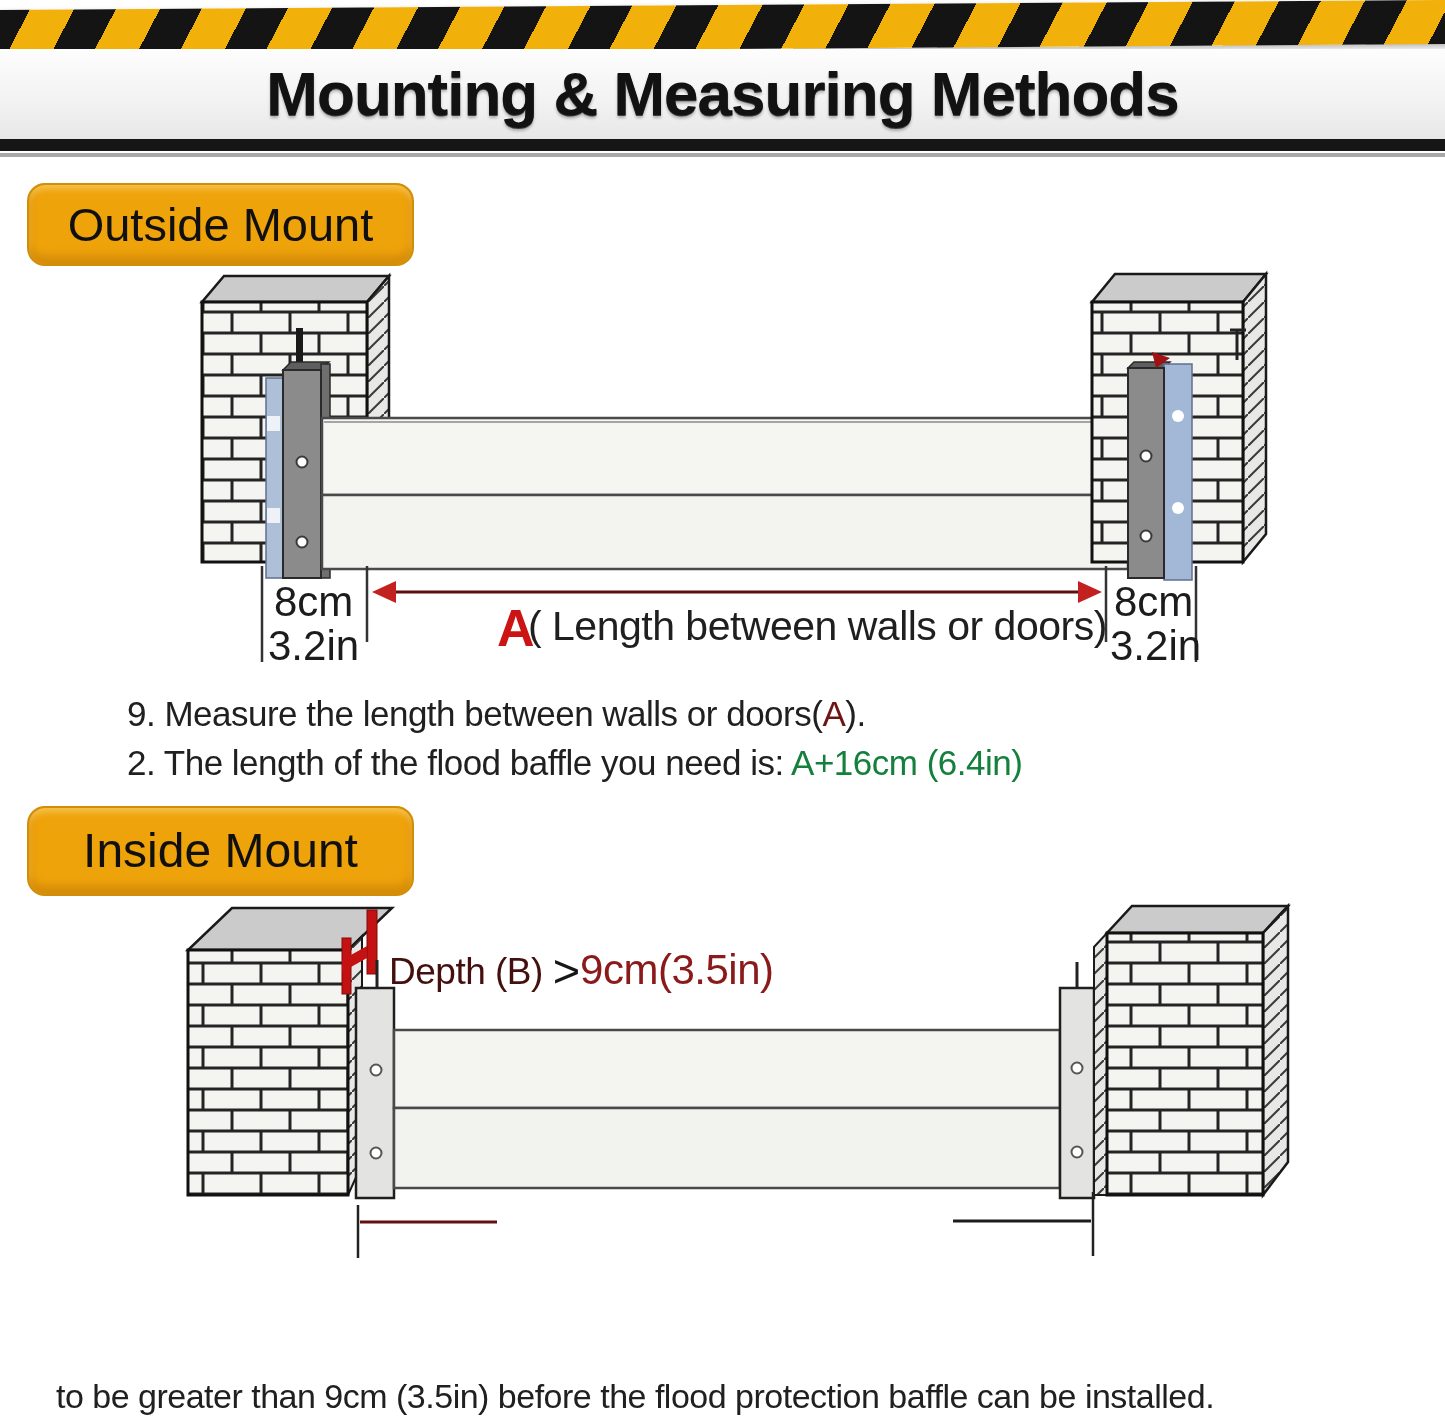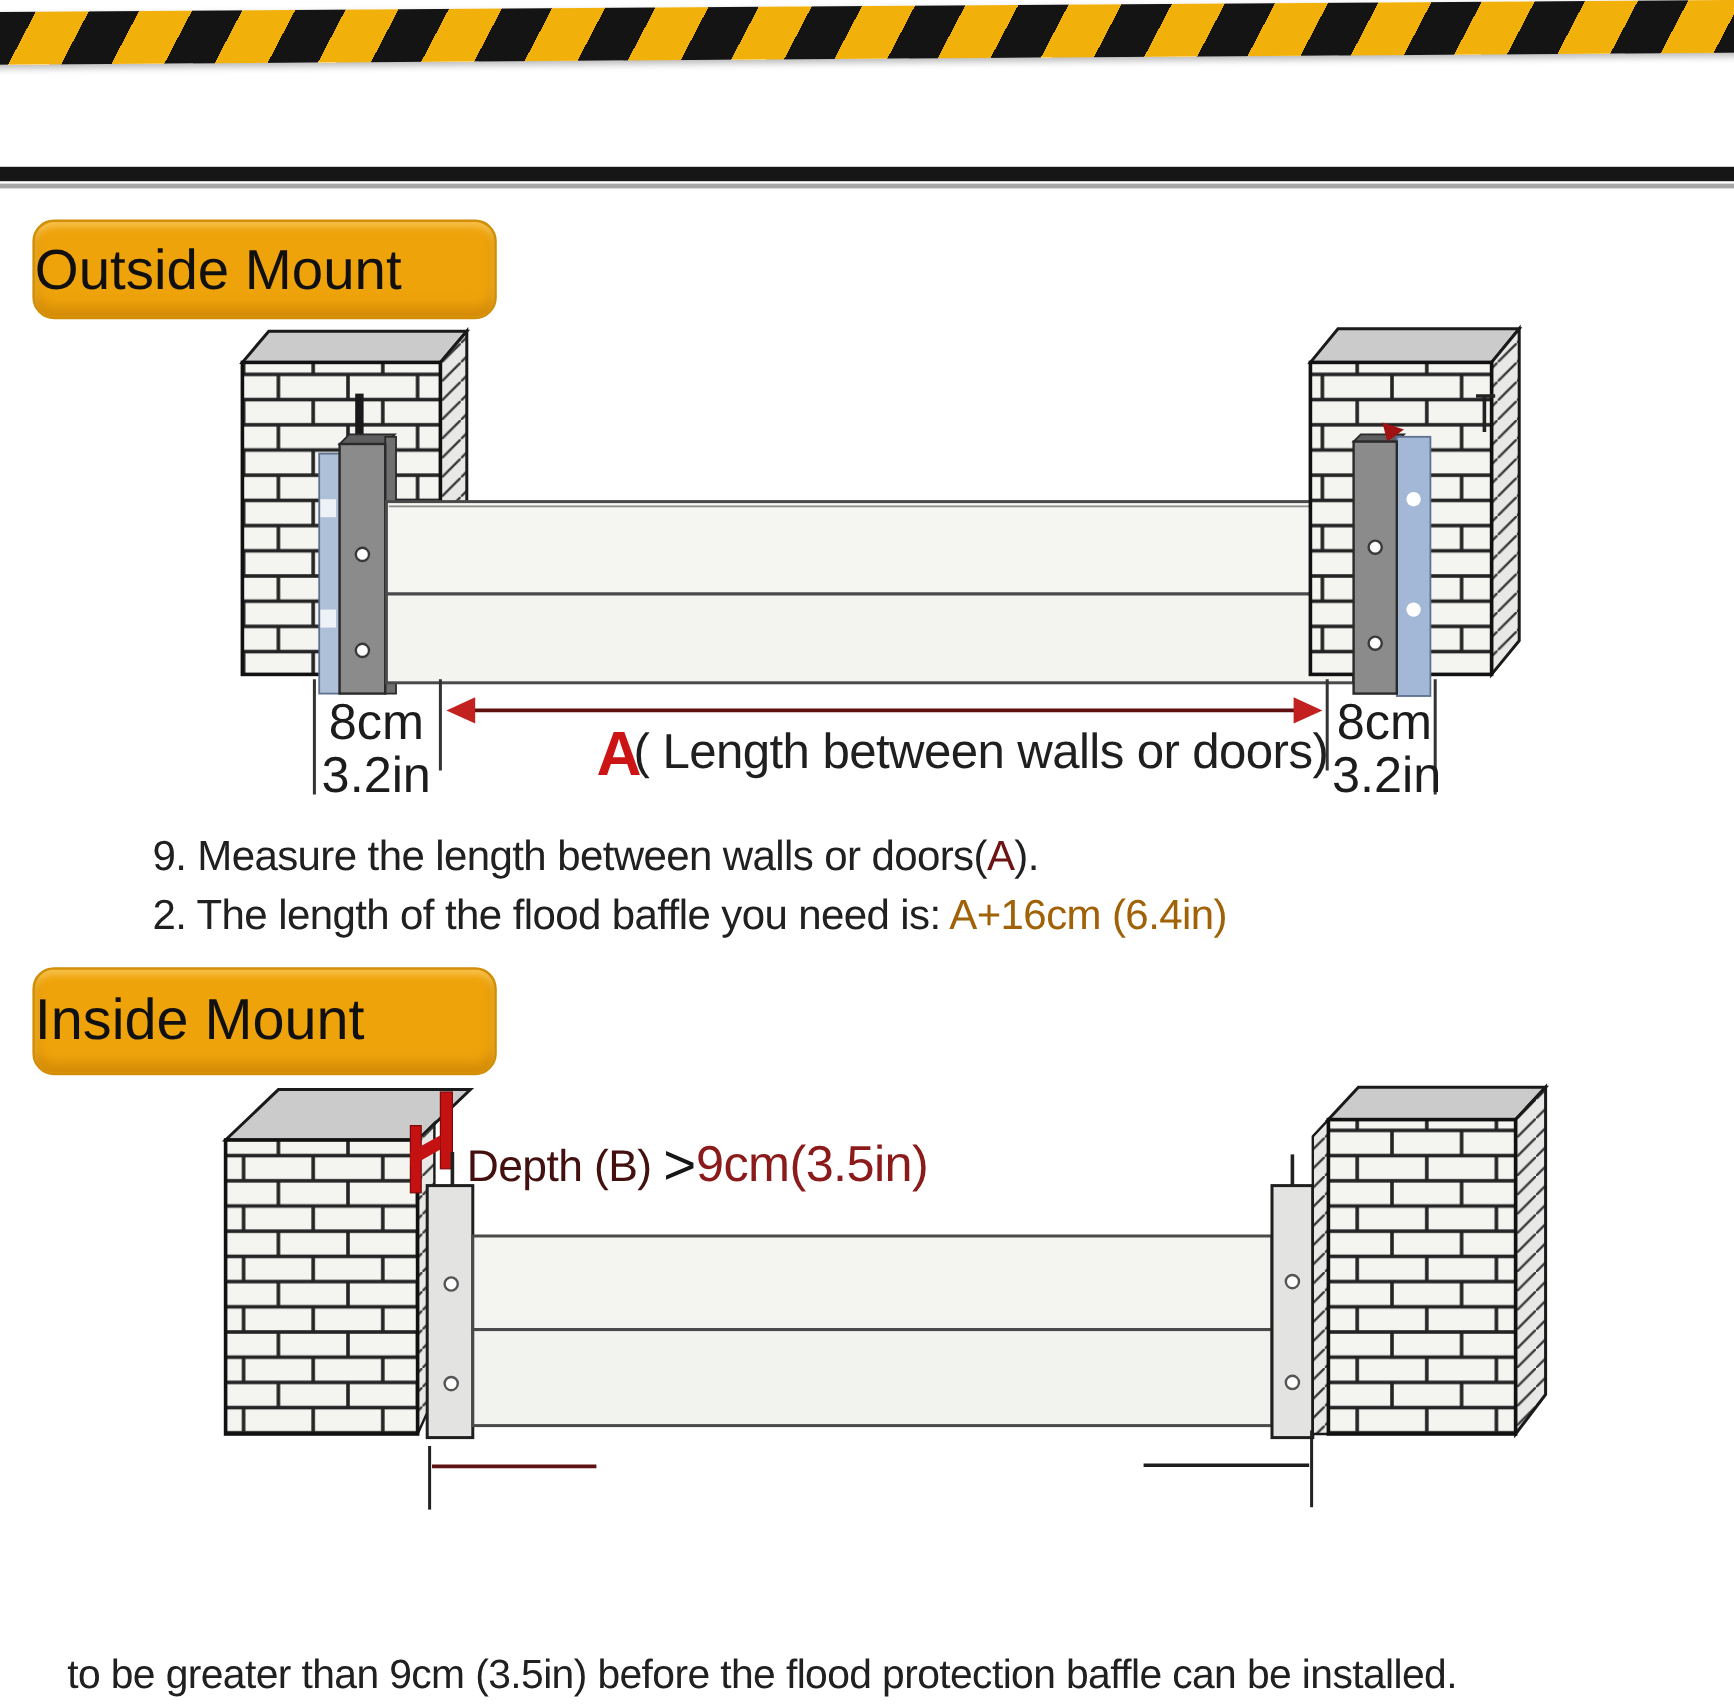--- a/index.html
+++ b/index.html
@@ -12,54 +12,57 @@
     transform:rotate(-0.4deg);box-shadow:0 3px 6px rgba(0,0,0,.28);}
   .title-band{position:absolute;left:0;right:0;top:49px;height:90px;
     background:linear-gradient(180deg,#fdfdfd 0%,#f3f3f3 55%,#e7e7e7 100%);}
   .title-band .title{width:100%;text-align:center;line-height:90px;font-size:62px;font-weight:bold;
     letter-spacing:-1px;color:#121212;text-shadow:0 3px 3px rgba(0,0,0,.28),0 1px 0 #555;}
   .black-bar{position:absolute;left:0;right:0;top:139px;height:12px;background:#161616;}
   .gray-line{position:absolute;left:0;right:0;top:153px;height:4px;background:#a8a8a8;}
 
   
   .badge{position:absolute;background:#efa30b;border:2px solid #d18e06;border-radius:18px;
-    color:#101010;text-align:left;box-shadow:inset 0 -8px 10px rgba(160,95,0,.35),inset 0 4px 6px rgba(255,230,150,.5);}
+    color:#101010;text-align:center;box-shadow:inset 0 -8px 10px rgba(160,95,0,.35),inset 0 4px 6px rgba(255,230,150,.5);}
   .badge.outside{left:27px;top:183px;width:383px;height:79px;font-size:47px;line-height:79px;}
   .badge.inside{left:27px;top:806px;width:383px;height:86px;font-size:48px;line-height:86px;}
 
   
   svg.diagram{position:absolute;left:0;}
   #svg-outside{top:270px;}
   #svg-inside{top:900px;}
   text{font-family:"Liberation Sans",sans-serif;}
 
   
   .depth-label{position:absolute;left:389px;top:919px;white-space:nowrap;margin-top:24px;}
   .depth-label .d{font-size:37px;color:#43100f;letter-spacing:-0.5px;}
   .depth-label .gt{font-size:47px;color:#161616;vertical-align:-3px;}
   .depth-label .v{font-size:42px;color:#8b1a1a;letter-spacing:-0.5px;}
   .length-label{position:absolute;left:540px;top:1205px;white-space:nowrap;font-size:43px;color:#1d1d1d;letter-spacing:-0.5px;}
   .length-label .a{color:#a31515;}
 
   
   .instr{position:absolute;white-space:nowrap;font-size:35px;color:#202020;letter-spacing:-0.5px;}
-  .instr .red{color:#a16207;}
+  .instr .red{color:#15803d;}
   .instr .maroon{color:#6e1414;}
   #out-line1{left:127px;top:694px;}
   #out-line2{left:127px;top:743px;}
   #in-line1{left:98px;top:1288px;font-size:34px;}
   #in-line2{left:73px;top:1340px;font-size:34px;}
   #in-line3{left:56px;top:1377px;font-size:34px;text-align:right;}
 </style>
 </head>
 <body>
 
 <div class="page">
 
   <div class="ribbon"></div>
+  <div class="title-band">
+    <div class="title">Mounting &amp; Measuring Methods</div>
+  </div>
   <div class="black-bar"></div>
   <div class="gray-line"></div>
 
   <div class="badge outside">Outside Mount</div>
 
   <svg id="svg-outside" class="diagram" width="1445" height="410" viewBox="0 0 1445 410">
     <defs>
       <pattern id="brickA" width="58" height="42" patternUnits="userSpaceOnUse">
         <rect width="58" height="42" fill="#242424"></rect>
         <rect x="1.5" y="1.5" width="55" height="18" fill="#f4f4f1"></rect>

